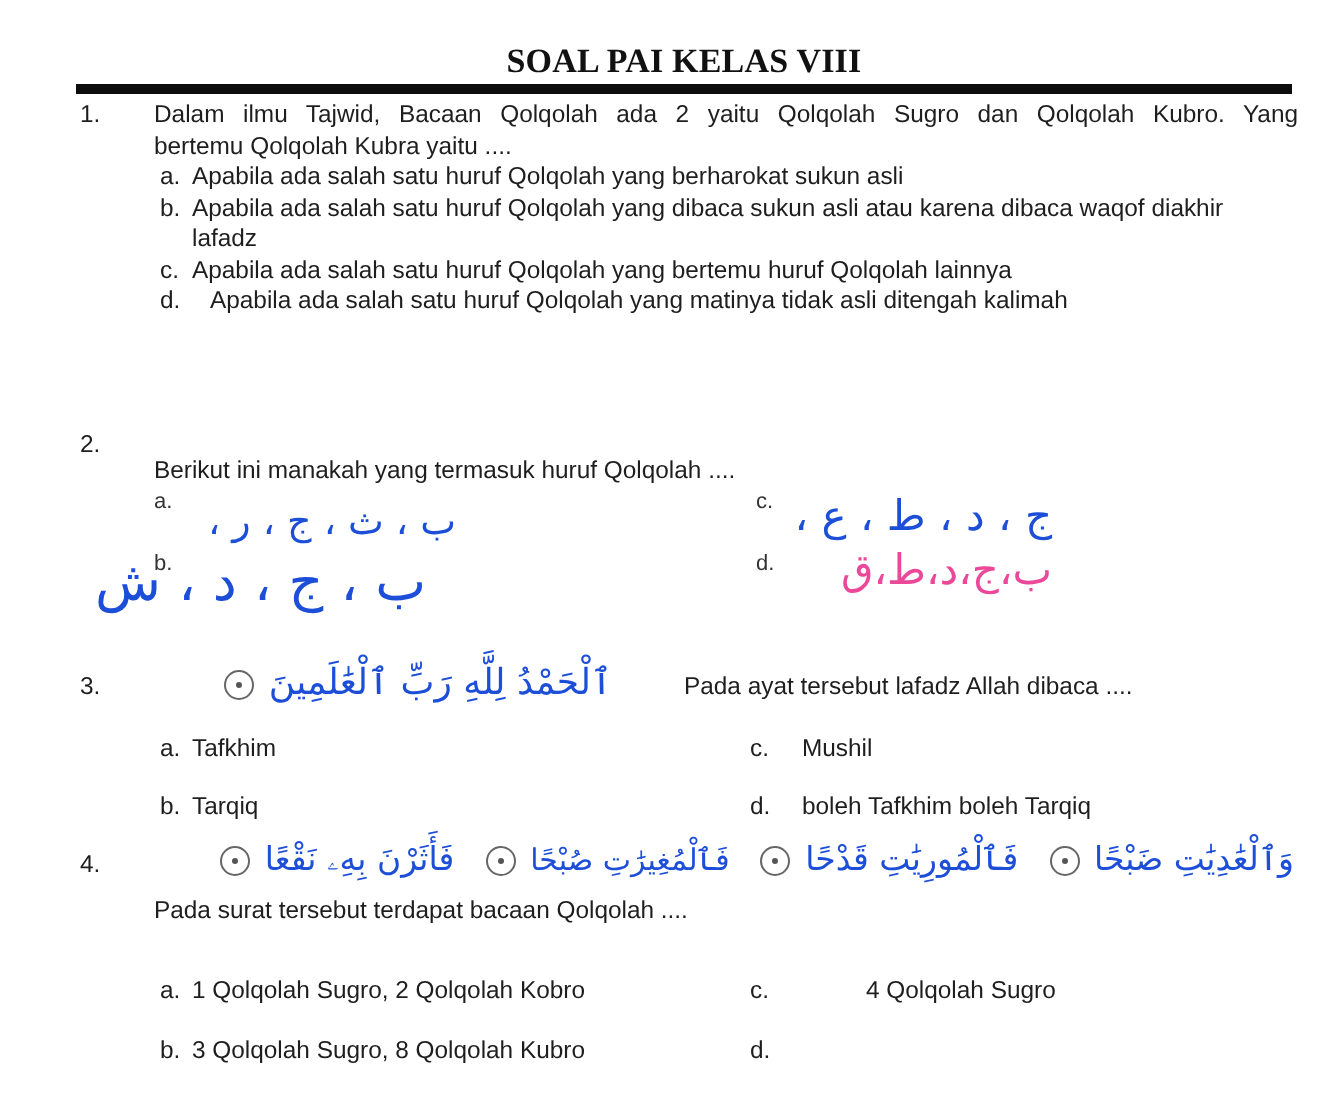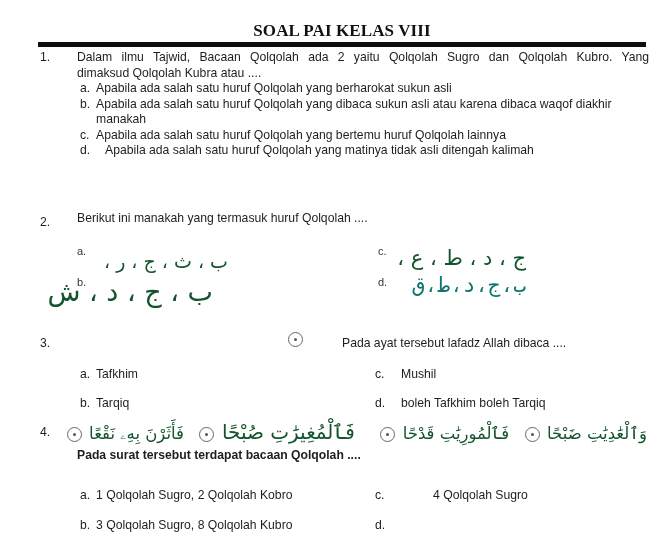--- a/index.html
+++ b/index.html
@@ -5,72 +5,73 @@
     html, body { margin: 0; padding: 0; background: #ffffff; }
     body { width: 669px; height: 550px; position: relative; overflow: hidden; color: #1a1a1a;
            font-family: "Liberation Sans", "DejaVu Sans", sans-serif; }
     .abs { position: absolute; white-space: nowrap; }
     .title { left: 0; width: 684px; top: 21px; text-align: center; font-family: "Liberation Serif", "DejaVu Serif", serif;
              font-weight: bold; font-size: 17px; letter-spacing: 0.1px; color: #111; }
     .rule { left: 38px; top: 42px; width: 608px; height: 5px; background: #0d0d0d; }
     .txt { font-size: 12.2px; line-height: 15.5px; color: #1e1e1e; }
     .num { font-size: 12.2px; color: #1e1e1e; }
     .justify { text-align: justify; text-align-last: justify; white-space: normal; }
-    .ar-plain { font-family: "DejaVu Sans", sans-serif; direction: rtl; color: #14532d; }
-    .red { color: #0f766e; font-family: Liberation Mono, monospace; }
+    .ar-plain { font-family: "DejaVu Sans", sans-serif; direction: rtl; color: #1d4ed8; }
+    .red { color: #ec4899; }
     .small-label { font-size: 11px; color: #333; }
     .ayah-end { display: inline-block; width: 13px; height: 13px; border-radius: 50%; border: 1.5px solid #666;
                 vertical-align: middle; margin: 0 3px; position: relative; }
     .ayah-end::after { content: ""; position: absolute; left: 5px; top: 5px; width: 3px; height: 3px; border-radius: 50%; background: #555; }
   </style>
 </head>
 <body>
 
 <div class="abs title">SOAL PAI KELAS VIII</div>
 <div class="abs rule"></div>
 
 <div>
   <div class="abs num" style="left:40px; top:50px;">1.</div>
   <div class="abs txt justify" style="left:77px; top:50px; width:572px;">Dalam ilmu Tajwid, Bacaan Qolqolah ada 2 yaitu Qolqolah Sugro dan Qolqolah Kubro. Yang</div>
-  <div class="abs txt" style="left:77px; top:65.5px;">dimaksud Qolqolah Kubra atau ....</div>
+  <div class="abs txt" style="left:77px; top:65.5px;">bertemu Qolqolah Kubra yaitu ....</div>
 
   <div class="abs txt" style="left:80px; top:81px;">a.</div>
   <div class="abs txt" style="left:96px; top:81px;text-align:center;">Apabila ada salah satu huruf Qolqolah yang berharokat sukun asli</div>
 
   <div class="abs txt" style="left:80px; top:96.5px;">b.</div>
   <div class="abs txt" style="left:96px; top:96.5px;">Apabila ada salah satu huruf Qolqolah yang dibaca sukun  asli atau karena dibaca waqof diakhir</div>
-  <div class="abs txt" style="left:96px; top:112px;">manakah</div>
+  <div class="abs txt" style="left:96px; top:112px;">lafadz</div>
 
   <div class="abs txt" style="left:80px; top:127.5px;">c.</div>
   <div class="abs txt" style="left:96px; top:127.5px;">Apabila ada salah satu huruf Qolqolah yang bertemu huruf Qolqolah lainnya</div>
 
   <div class="abs txt" style="left:80px; top:143px;">d.</div>
   <div class="abs txt" style="left:105px; top:143px;">Apabila ada salah satu huruf Qolqolah yang matinya tidak asli ditengah kalimah</div>
 </div>
 
 <div>
   <div class="abs num" style="left:40px; top:215px;">2.</div>
-  <div class="abs txt" style="left:77px; top:211px;">Berikut ini manakah yang termasuk huruf Qolqolah ....</div>
+  <div class="abs txt" style="left:77px; top:228px;">Berikut ini manakah yang termasuk huruf Qolqolah ....</div>
 
   <div class="abs small-label" style="left:77px; top:245px;">a.</div>
   <div class="abs ar-plain" style="left:118px; top:250px; width:110px; font-size:19px; text-align:right;">ب ، ث ، ج ، ر ،</div>
 
   <div class="abs small-label" style="left:77px; top:276px;">b.</div>
   <div class="abs ar-plain" style="left:118px; top:276px; width:95px; font-size:27px; text-align:right;">ب ، ج ، د ، ش</div>
 
   <div class="abs small-label" style="left:378px; top:245px;">c.</div>
   <div class="abs ar-plain" style="left:400px; top:246px; width:126px; font-size:21px; text-align:right;">ج ، د ، ط ، ع ،</div>
 
   <div class="abs small-label" style="left:378px; top:276px;">d.</div>
   <div class="abs ar-plain red" style="left:400px; top:273px; width:126px; font-size:21px; text-align:right;">ب،ج،د،ط،ق</div>
 </div>
 
 <div>
   <div class="abs num" style="left:40px; top:336px;">3.</div>
   <div class="abs" style="left:96px; top:330px; width:210px; text-align:right; direction:rtl;">
+    <span class="ar-plain" style="font-size:18px;">ٱلْحَمْدُ لِلَّهِ رَبِّ ٱلْعَٰلَمِينَ</span>
     <span class="ayah-end"></span>
   </div>
   <div class="abs txt" style="left:342px; top:336px;">Pada ayat tersebut lafadz Allah dibaca ....</div>
 
   <div class="abs txt" style="left:80px; top:367px;">a.</div>
   <div class="abs txt" style="left:96px; top:367px;">Tafkhim</div>
 
   <div class="abs txt" style="left:80px; top:396px;">b.</div>
   <div class="abs txt" style="left:96px; top:396px;text-align:right;">Tarqiq</div>
 
@@ -81,26 +82,26 @@
   <div class="abs txt" style="left:401px; top:396px;">boleh Tafkhim boleh Tarqiq</div>
 </div>
 
 <div>
   <div class="abs num" style="left:40px; top:425px;">4.</div>
   <div class="abs" style="left:77px; top:420px; width:570px; text-align:right; direction:rtl;">
     <span class="ar-plain" style="font-size:16.5px;">وَٱلْعَٰدِيَٰتِ ضَبْحًا</span>
     <span class="ayah-end"></span>
     <span class="ar-plain" style="font-size:16.5px; margin-right:8px;">فَٱلْمُورِيَٰتِ قَدْحًا</span>
     <span class="ayah-end"></span>
-    <span class="ar-plain" style="font-size:20px; margin-right:18px;">فَٱلْمُغِيرَٰتِ صُبْحًا</span>
+    <span class="ar-plain" style="font-size:15px; margin-right:8px;">فَٱلْمُغِيرَٰتِ صُبْحًا</span>
     <span class="ayah-end"></span>
     <span class="ar-plain" style="font-size:16.5px; margin-right:8px;">فَأَثَرْنَ بِهِۦ نَقْعًا</span>
     <span class="ayah-end"></span>
   </div>
-  <div class="abs txt" style="left:77px; top:448px;font-weight:bold;">Pada surat tersebut terdapat bacaan Qolqolah ....</div>
+  <div class="abs txt" style="left:77px; top:448px;">Pada surat tersebut terdapat bacaan Qolqolah ....</div>
 
   <div class="abs txt" style="left:80px; top:488px;">a.</div>
   <div class="abs txt" style="left:96px; top:488px;">1 Qolqolah Sugro, 2 Qolqolah Kobro</div>
 
   <div class="abs txt" style="left:80px; top:518px;">b.</div>
   <div class="abs txt" style="left:96px; top:518px;">3 Qolqolah Sugro, 8 Qolqolah Kubro</div>
 
   <div class="abs txt" style="left:375px; top:488px;">c.</div>
   <div class="abs txt" style="left:401px; top:488px;margin-left:32px;">4 Qolqolah Sugro</div>
 

